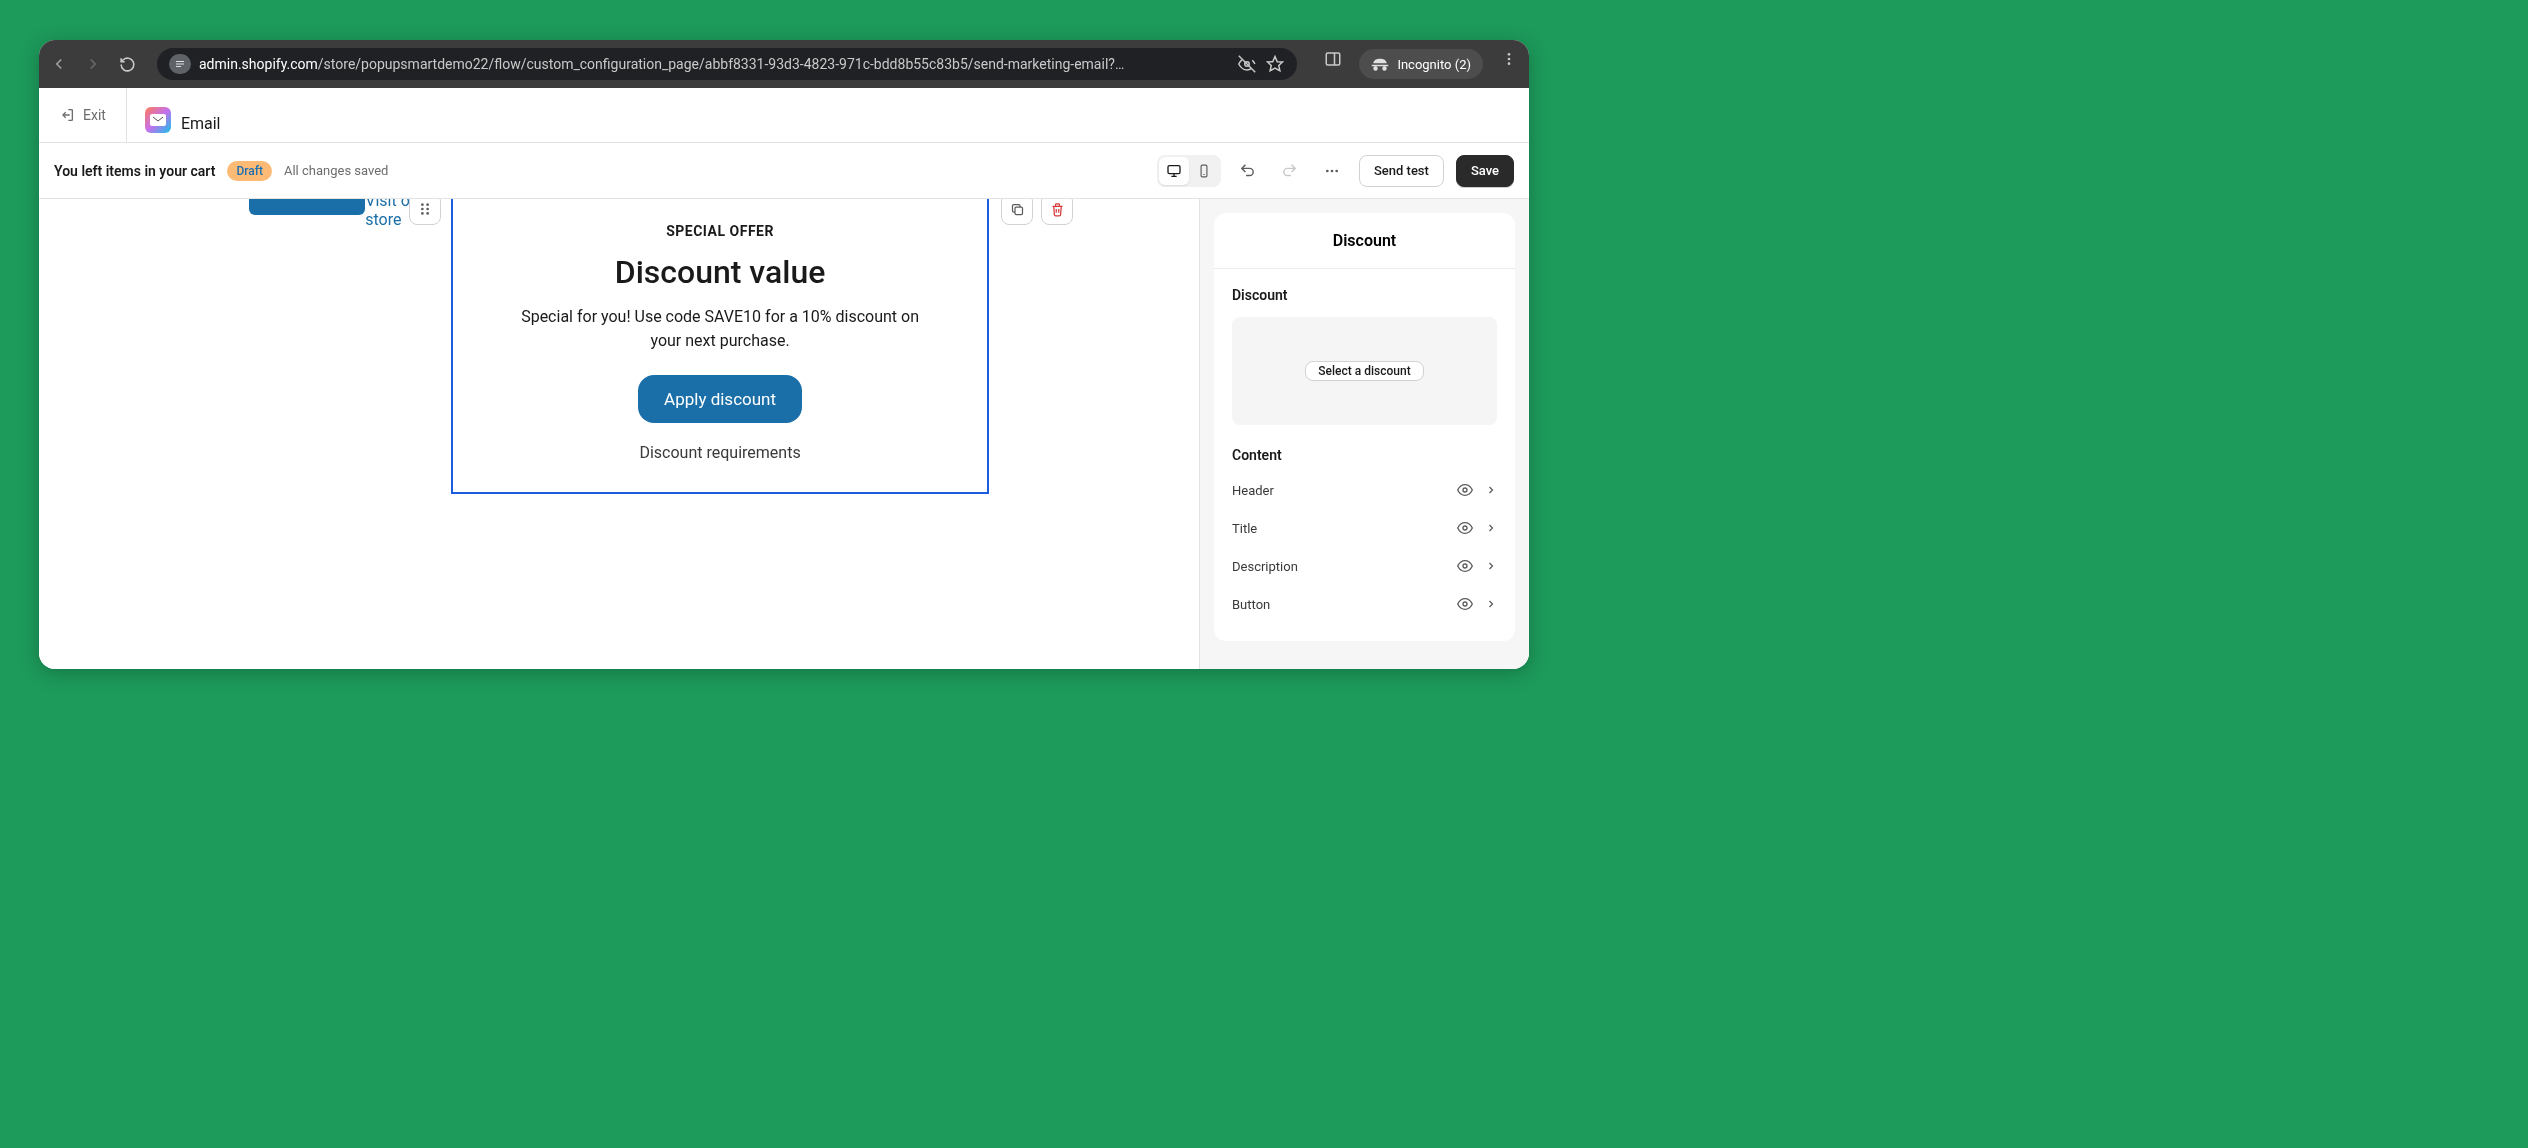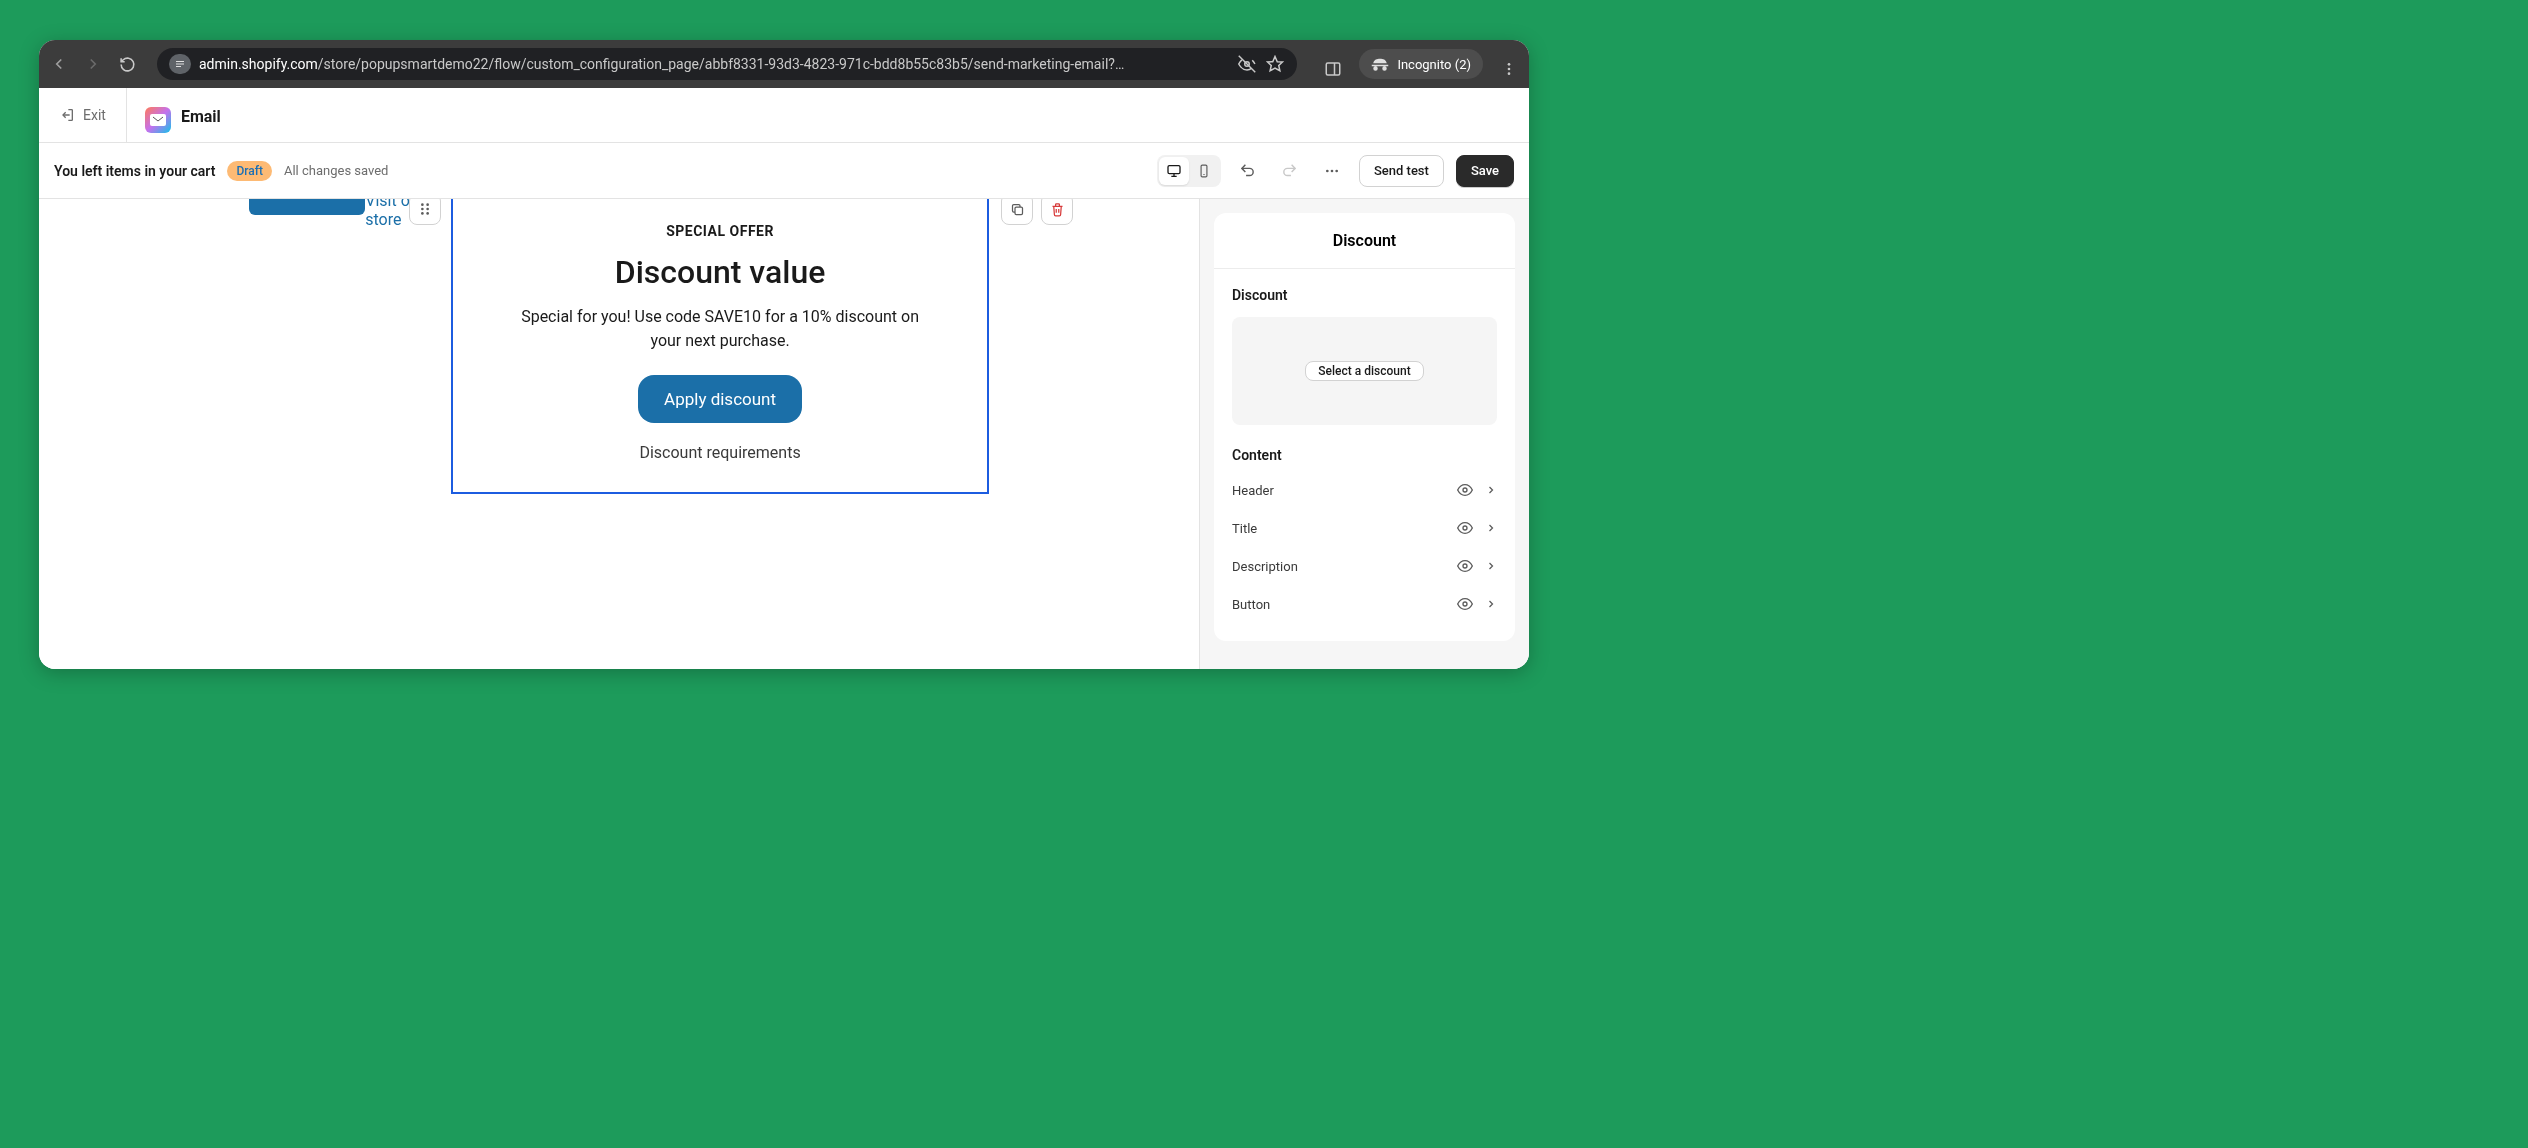--- a/index.html
+++ b/index.html
@@ -34,29 +34,29 @@
   .nav-btn.disabled { color:#6a6a6a; }
   .address-wrap {
     flex: 1; display:flex; align-items:center; gap:8px;
     background:#202124; height:32px; border-radius:16px; padding:0 12px; margin:0 6px;
     min-width:0;
   }
   .site-chip{ width:22px; height:20px; background:#5f6368; border-radius:10px; display:flex;align-items:center;justify-content:center;}
   .url { color:#c9c9c9; font-size:14px; white-space:nowrap; overflow:hidden; text-overflow:ellipsis; flex:1;}
   .url .domain { color:#ffffff; }
   .addr-icon { width:20px;height:20px;display:flex;align-items:center;justify-content:center;color:#c9c9c9; flex-shrink:0;}
-  .chrome-right { display:flex; align-items:flex-end; gap:16px; margin-left:6px;}
+  .chrome-right { display:flex; align-items:flex-start; gap:16px; margin-left:6px;}
   .incognito-badge { display:flex; align-items:center; gap:8px; background:#4d4d4d; height:30px; padding:0 12px; border-radius:15px; color:#fff; font-size:13px;}
   
   .app-bar {
     height:55px; background:#fff; border-bottom:1px solid #e3e3e3;
     display:flex; align-items:center;
   }
   .exit-btn { display:flex; align-items:center; gap:8px; padding:0 20px; height:100%; color:#6d6d6d; font-size:14px; cursor:pointer; border-right:1px solid #e3e3e3;}
-  .app-title { display:flex; align-items:flex-start; gap:10px; padding:0 18px; font-weight:700; font-size:16px; color:#1a1a1a;margin-top:10px;}
+  .app-title { display:flex; align-items:flex-end; gap:10px; padding:0 18px; font-weight:400; font-size:16px; color:#1a1a1a;margin-top:10px;}
   .app-icon { width:26px; height:26px; border-radius:6px; background:linear-gradient(135deg,#ff7a59,#c471ed,#12c2e9); display:flex; align-items:center; justify-content:center;}
   .app-icon-inner{ width:16px;height:12px;background:#fff;border-radius:2px;display:flex;align-items:center;justify-content:center;}
   
   .subject-bar {
     height:56px; border-bottom:1px solid #e3e3e3; display:flex; align-items:center; padding:0 15px; gap:12px;
   }
   .subject { font-weight:600; font-size:14px; color:#1a1a1a;}
   .draft-badge { background:#fdba74; color:#1a6fb5; font-size:12px; font-weight:500; padding:3px 9px; border-radius:10px;}
   .save-status { color:#6d6d6d; font-size:13px;}
   .sb-spacer { flex:1; }

